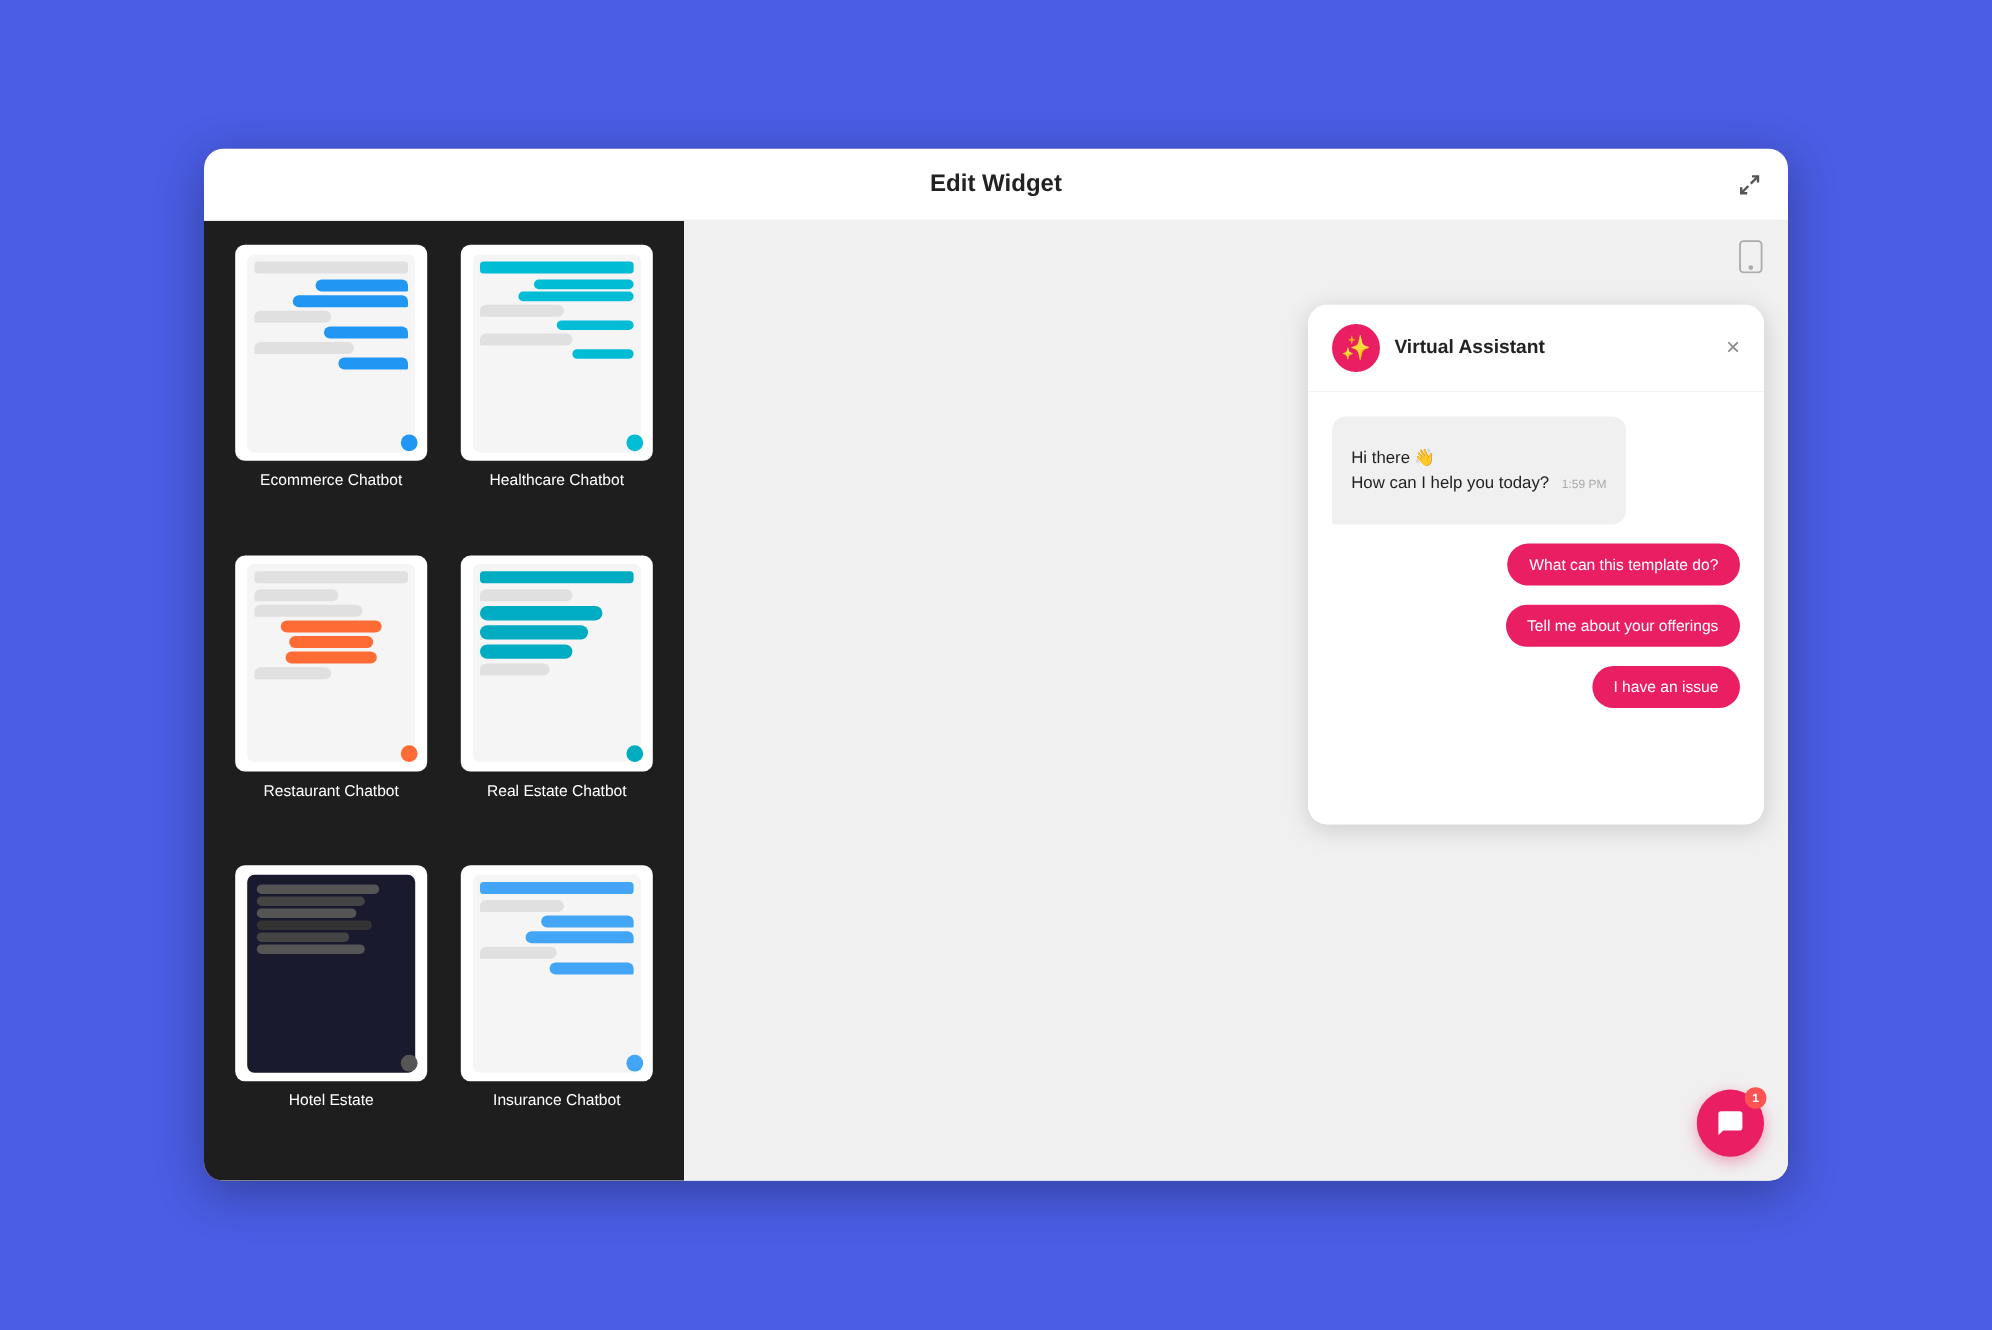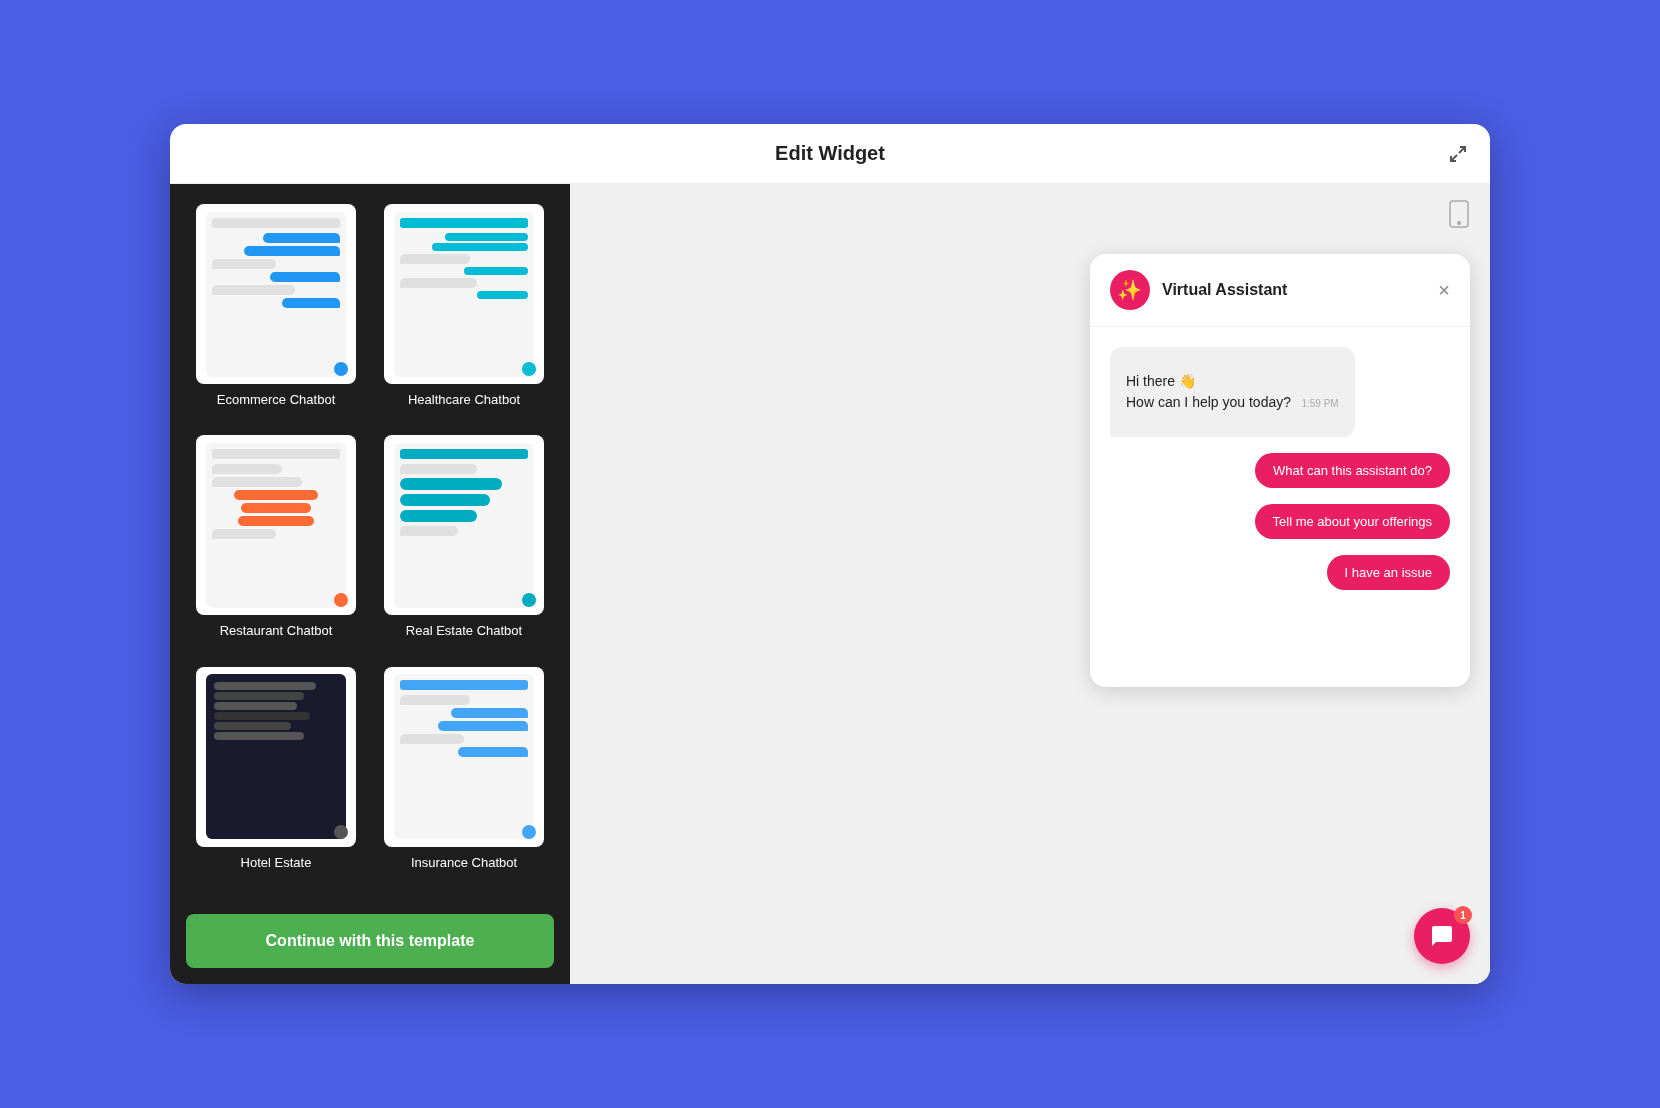--- a/index.html
+++ b/index.html
@@ -446,21 +446,20 @@
               <div class="chat-bubble-left" style="width:50%;"></div>
               <div class="chat-bubble-right" style="background:#42a5f5;width:55%;"></div>
             </div>
             <div class="template-dot dot-lightblue"></div>
           </div>
           <span class="template-name">Insurance Chatbot</span>
         </div>
 
       </div>
 
-      <button class="continue-btn">Continue with this template</button>
     </div>
 
     <div class="right-panel">
 
       <div class="mobile-icon">
         <svg width="22" height="28" viewBox="0 0 22 28" fill="none" stroke="#aaa" stroke-width="1.5">
           <rect x="2" y="1" width="18" height="26" rx="3" ry="3"></rect>
           <circle cx="11" cy="23" r="1.2" fill="#aaa"></circle>
         </svg>
       </div>
@@ -471,21 +470,21 @@
           <span class="chat-widget-title">Virtual Assistant</span>
           <button class="chat-close-btn">×</button>
         </div>
 
         <div class="chat-messages">
           <div class="message-bot">
             <span class="message-bot-text">Hi there 👋<br>How can I help you today?</span>
             <span class="message-time">1:59 PM</span>
           </div>
 
-          <button class="quick-reply-btn">What can this assistant do?</button>
+          <button class="quick-reply-btn">What can this template do?</button>
           <button class="quick-reply-btn">Tell me about your offerings</button>
           <button class="quick-reply-btn">I have an issue</button>
         </div>
 
       </div>
 
       <div class="floating-btn" style="position:absolute;bottom:20px;right:20px;">
         <svg width="24" height="24" viewBox="0 0 24 24" fill="white">
           <path d="M20 2H4c-1.1 0-2 .9-2 2v18l4-4h14c1.1 0 2-.9 2-2V4c0-1.1-.9-2-2-2z"></path>
         </svg>

